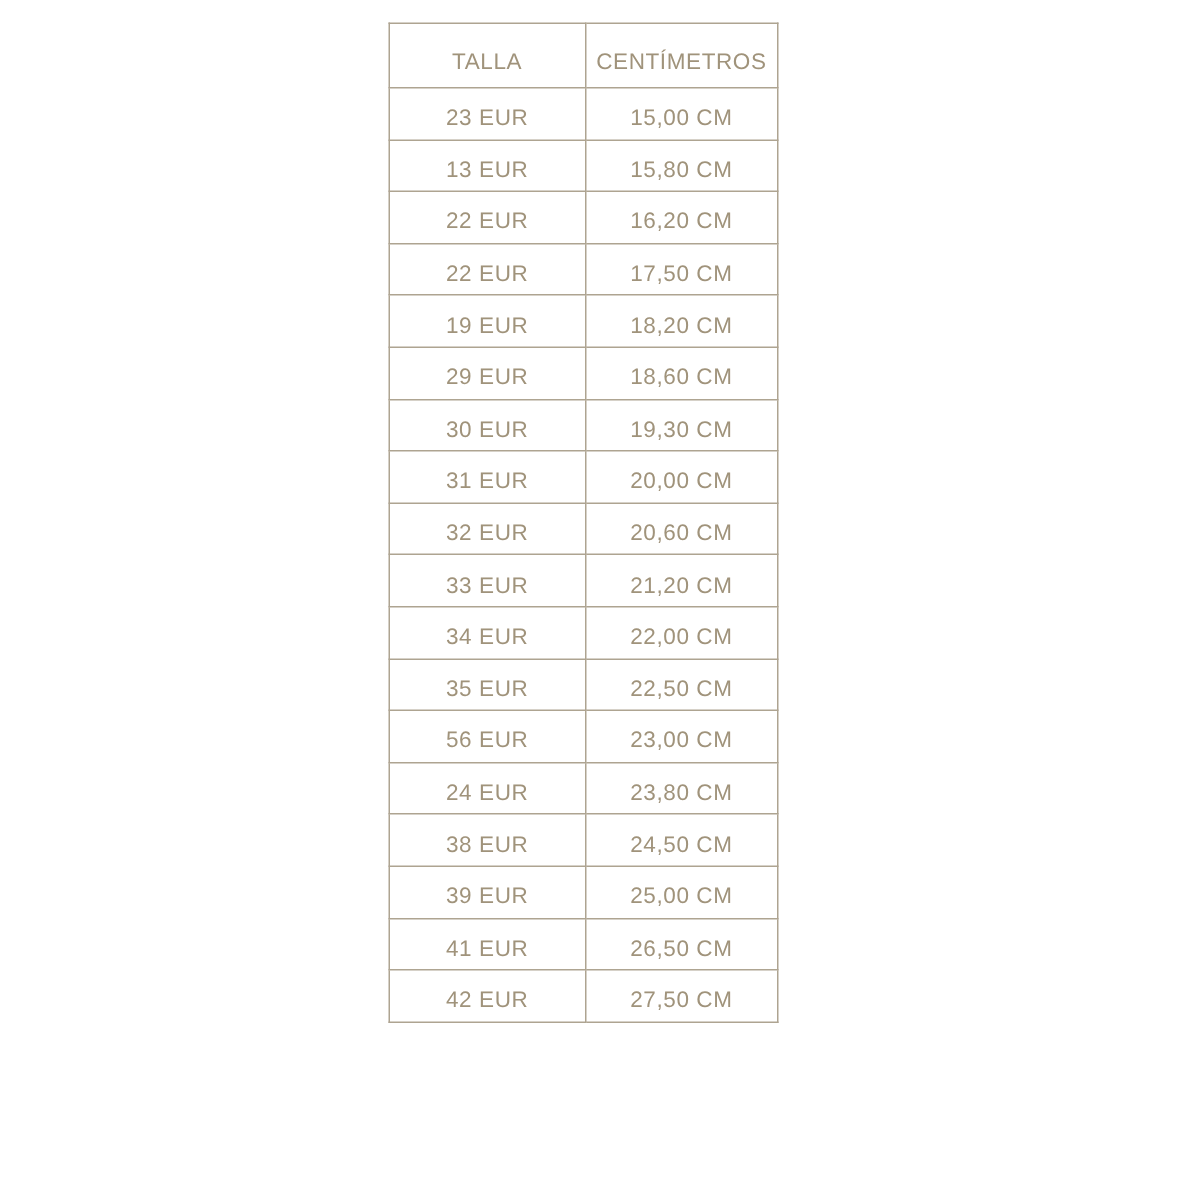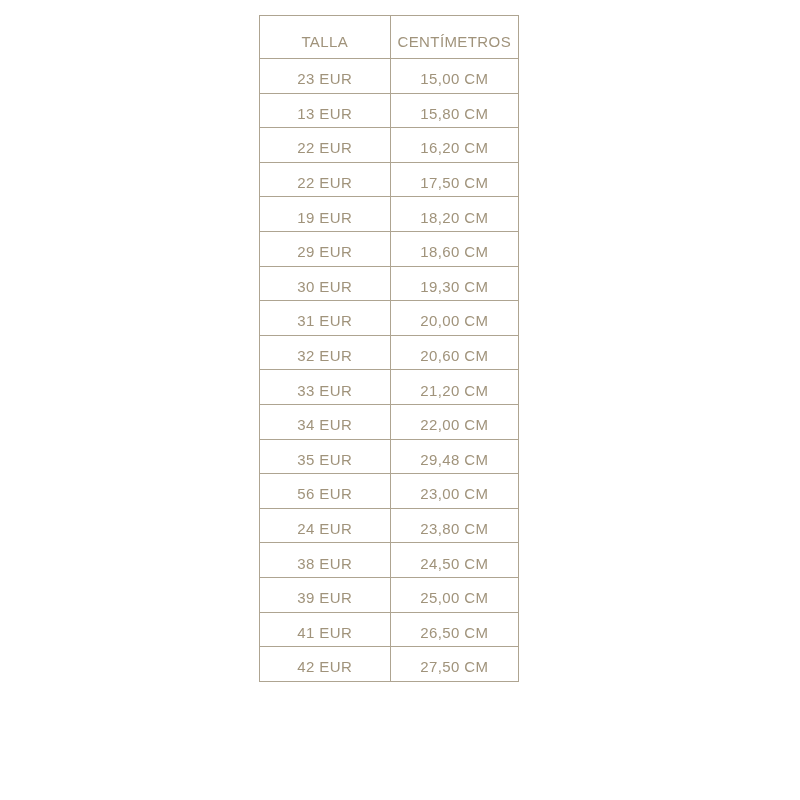--- a/index.html
+++ b/index.html
@@ -106,21 +106,21 @@
         <tr>
           <td>33 EUR</td>
           <td>21,20 CM</td>
         </tr>
         <tr>
           <td>34 EUR</td>
           <td>22,00 CM</td>
         </tr>
         <tr>
           <td>35 EUR</td>
-          <td>29,48 CM</td>
+          <td>22,50 CM</td>
         </tr>
         <tr>
           <td>56 EUR</td>
           <td>23,00 CM</td>
         </tr>
         <tr>
           <td>24 EUR</td>
           <td>23,80 CM</td>
         </tr>
         <tr>

